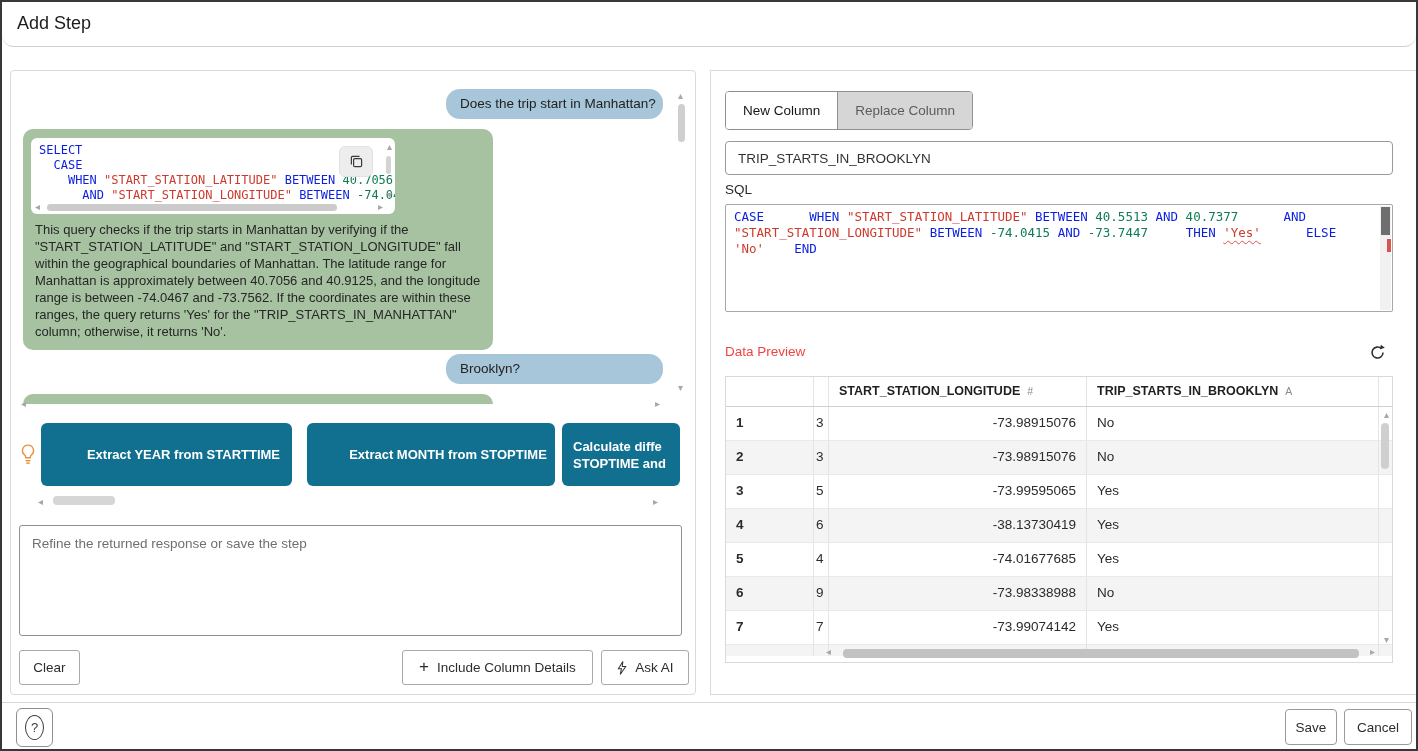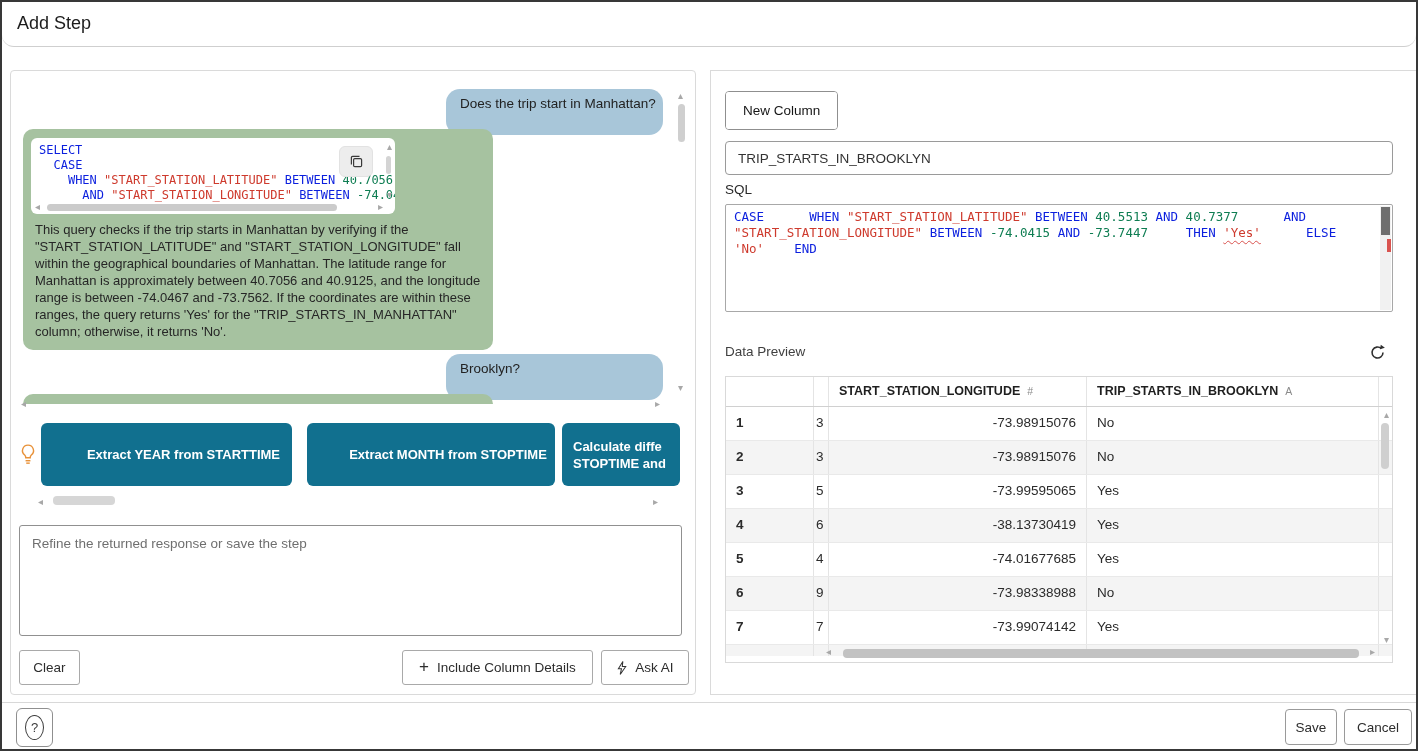--- a/index.html
+++ b/index.html
@@ -5,21 +5,21 @@
   html,body{margin:0;padding:0;background:#888;}
   .app{position:relative;width:1418px;height:751px;box-sizing:border-box;background:#fff;
        border:2px solid #383838;font-family:"Liberation Sans",sans-serif;overflow:hidden;}
   
   .dlg-header{position:absolute;left:0;top:0;width:100%;height:44px;border-bottom:1px solid #cfcfcf;background:#fff;border-radius:12px;}
   .dlg-title{position:absolute;left:15px;top:11px;font-size:18px;color:#1c1c1c;}
   
   .chat-panel{position:absolute;left:8px;top:68px;width:686px;height:625px;border:1px solid #dadada;border-radius:4px;background:#fff;box-sizing:border-box;overflow:hidden;}
   .editor-panel{position:absolute;left:708px;top:68px;width:778px;height:625px;border:1px solid #dadada;border-radius:0;background:#fff;box-sizing:border-box;overflow:hidden;}
   
-  .bubble-user{position:absolute;width:217px;height:46px;line-height:30px;padding:0 14px;box-sizing:border-box;
+  .bubble-user{position:absolute;width:217px;height:30px;line-height:30px;padding:0 14px;box-sizing:border-box;
       background:var(--bubble-blue,#A8C6D9);border-radius:14px;font-size:13.5px;color:#222;white-space:nowrap;overflow:hidden;}
   .u1{left:435px;top:18px;}
   .u2{left:435px;top:283px;}
   .bubble-assistant{position:absolute;left:12px;top:58px;width:470px;min-height:200px;background:var(--bubble-green,#A6C2A0);
       border-radius:10px;box-sizing:border-box;padding:9px 8px 10px 8px;}
   .bubble-sliver{position:absolute;left:12px;top:323px;width:470px;height:10px;background:var(--bubble-green,#A6C2A0);border-radius:10px 10px 0 0;}
   .bubble-text{margin-top:7px;padding:0 4px;font-size:13px;line-height:17px;color:#262626;}
   
   .code-box{position:relative;width:364px;height:76px;background:#fff;border-radius:6px;overflow:hidden;}
   .code{font-family:"DejaVu Sans Mono","Liberation Mono",monospace;font-size:12px;line-height:15px;white-space:pre;padding:5px 8px;}
@@ -54,21 +54,21 @@
   .tab{height:37px;line-height:37px;padding:0 17px;font-size:13.5px;background:#d6d6d6;color:#5c5c5c;cursor:pointer;border-left:1px solid #8f8f8f;}
   .tab.active{background:#fff;color:#161616;border-left:none;}
   .col-input{position:absolute;left:14px;top:70px;width:668px;height:34px;box-sizing:border-box;border:1px solid #9a9a9a;border-radius:4px;
       font-family:"Liberation Sans",sans-serif;font-size:13.5px;color:#333;padding:0 12px;outline:none;}
   .sql-label{position:absolute;left:14px;top:111px;font-size:13.5px;color:#2a2a2a;}
   .sql-editor{position:absolute;left:14px;top:133px;width:668px;height:108px;box-sizing:border-box;border:1px solid #a8a8a8;border-radius:2px;background:#fff;overflow:hidden;}
   .code2{font-size:12.5px;line-height:16px;padding:4px 8px;}
   .ed-track{position:absolute;right:1px;top:1px;bottom:1px;width:11px;background:#f1f1f1;}
   .ed-thumb{position:absolute;right:1px;top:1px;width:9px;height:28px;background:#6e6e6e;}
   .ed-marker{position:absolute;right:0;top:33px;width:4px;height:13px;background:var(--error-red,#D9534F);}
-  .dp-label{position:absolute;left:14px;top:273px;font-size:13.5px;color:#404040;}
+  .dp-label{position:absolute;left:14px;top:273px;font-size:13.5px;color:#ef4444;}
   .refresh{position:absolute;left:653px;top:271px;width:26px;height:24px;background:none;border:none;cursor:pointer;padding:0;}
   
   .table{position:absolute;left:14px;top:305px;width:668px;height:287px;box-sizing:border-box;border:1px solid #d9d9d9;background:#fff;overflow:hidden;}
   .thead{display:flex;height:29px;border-bottom:1px solid #d0d0d0;background:#fff;}
   .thc{box-sizing:border-box;border-right:1px solid #e4e4e4;font-size:12.5px;font-weight:bold;color:#1f1f1f;line-height:28px;padding:0 10px;overflow:hidden;white-space:nowrap;}
   .typ{font-weight:normal;color:#8a8a8a;font-size:10.5px;margin-left:7px;}
   .tbody{height:249px;overflow:hidden;}
   .trow{display:flex;height:33px;line-height:32px;border-bottom:1px solid #e9e9e9;background:#fff;}
   .trow.alt{background:#f4f4f4;}
   .tcell{box-sizing:border-box;border-right:1px solid #e4e4e4;padding:0 10px;font-size:13.5px;color:#2b2b2b;overflow:hidden;white-space:nowrap;}
@@ -161,20 +161,21 @@
         <path d="M7.5 .8 L2.6 8.8 H6 L4.6 15 L10.6 6.4 H6.9 Z"></path>
       </svg>
       <span>Ask AI</span>
     </button>
   </div>
 
   <div class="editor-panel">
 
     <div class="tabs">
       <div class="tab active">New Column</div>
+      <div class="tab">Replace Column</div>
     </div>
 
     <input class="col-input" value="TRIP_STARTS_IN_BROOKLYN" style="">
 
     <div class="sql-label">SQL</div>
 
     <div class="sql-editor">
       <div class="code code2"><div><span class="tok-kw">CASE</span><span class="tok-pl">      </span><span class="tok-kw">WHEN</span><span class="tok-pl"> </span><span class="tok-str">"START_STATION_LATITUDE"</span><span class="tok-pl"> </span><span class="tok-kw">BETWEEN</span><span class="tok-pl"> </span><span class="tok-num">40.5513</span><span class="tok-pl"> </span><span class="tok-kw">AND</span><span class="tok-pl"> </span><span class="tok-num">40.7377</span><span class="tok-pl">      </span><span class="tok-kw">AND</span></div><div><span class="tok-str">"START_STATION_LONGITUDE"</span><span class="tok-pl"> </span><span class="tok-kw">BETWEEN</span><span class="tok-pl"> </span><span class="tok-num">-74.0415</span><span class="tok-pl"> </span><span class="tok-kw">AND</span><span class="tok-pl"> </span><span class="tok-num">-73.7447</span><span class="tok-pl">     </span><span class="tok-kw">THEN</span><span class="tok-pl"> </span><span class="tok-strw">'Yes'</span><span class="tok-pl">      </span><span class="tok-kw">ELSE</span></div><div><span class="tok-str">'No'</span><span class="tok-pl">    </span><span class="tok-kw">END</span></div></div>
       <div class="ed-track">
         <div class="ed-thumb"></div>

